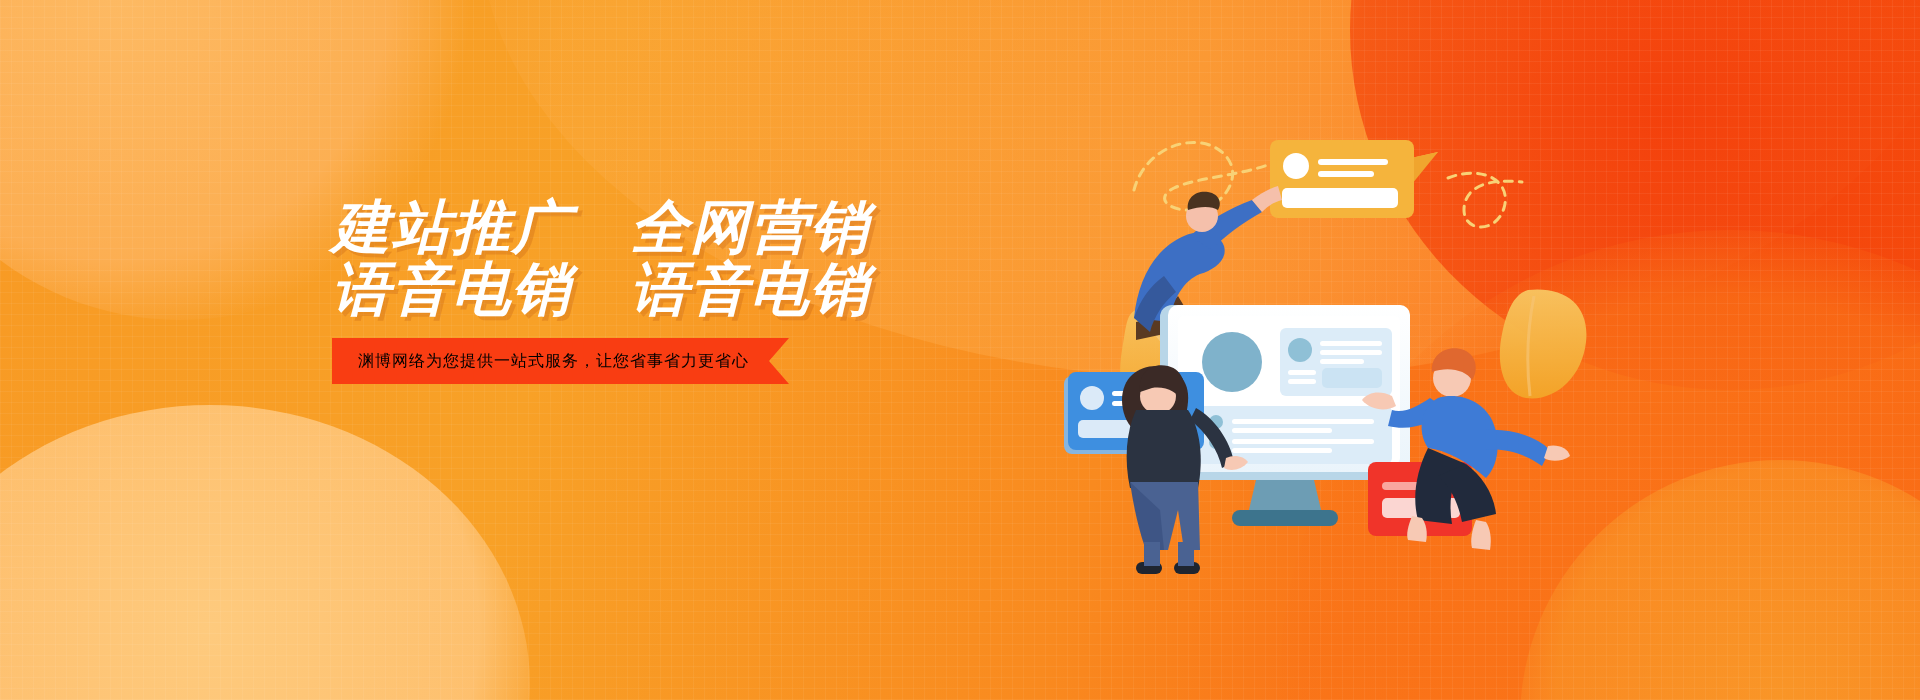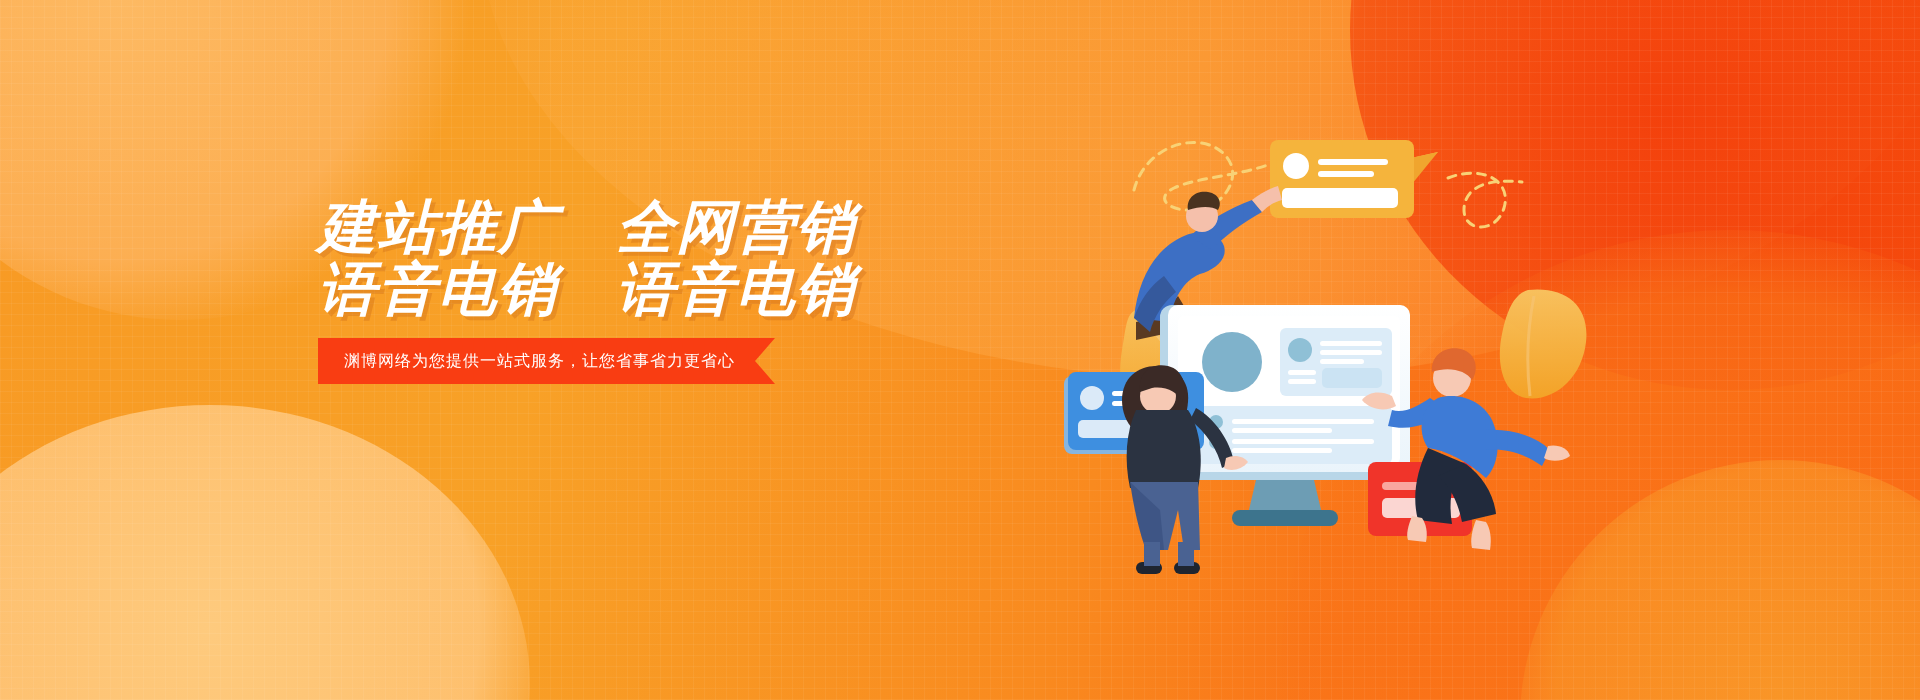--- a/index.html
+++ b/index.html
@@ -52,21 +52,21 @@
   
   .grid-tex{
     position:absolute; inset:0;
     background-image:
       repeating-linear-gradient(0deg, rgba(255,255,255,.055) 0 1px, rgba(255,255,255,0) 1px 11px),
       repeating-linear-gradient(90deg, rgba(255,255,255,.055) 0 1px, rgba(255,255,255,0) 1px 11px);
     pointer-events:none;
   }
 
   
-  .copy{ position:absolute; left:318px; top:196px; width:560px; }
+  .copy{ position:absolute; left:332px; top:196px; width:560px; }
 
   .headline{
     font-weight:bold;
     font-style:italic;
     font-size:58px;
     line-height:62px;
     color:#ffffff;
     letter-spacing:2px;
     white-space:nowrap;
     text-shadow:4px 4px 0 rgba(196,96,20,.30);
@@ -75,21 +75,21 @@
   .ribbon-wrap{ position:absolute; left:0; top:142px; height:46px; }
   .ribbon-body{
     position:relative;
     height:46px;
     background:#f93d12;
     display:flex; align-items:center;
     padding:0 40px 0 26px;
     clip-path:polygon(0 0, 100% 0, calc(100% - 20px) 50%, 100% 100%, 0 100%);
   }
   .ribbon-text{
-    color:#ffffff;
+    color:#000000;
     font-size:16px;
     letter-spacing:1px;
     white-space:nowrap;
   }
 
   
   .illus{ position:absolute; left:1130px; top:110px; width:460px; height:400px; }
   .illus svg{ display:block; width:460px; height:400px; overflow:visible; }
 </style>
 </head>

